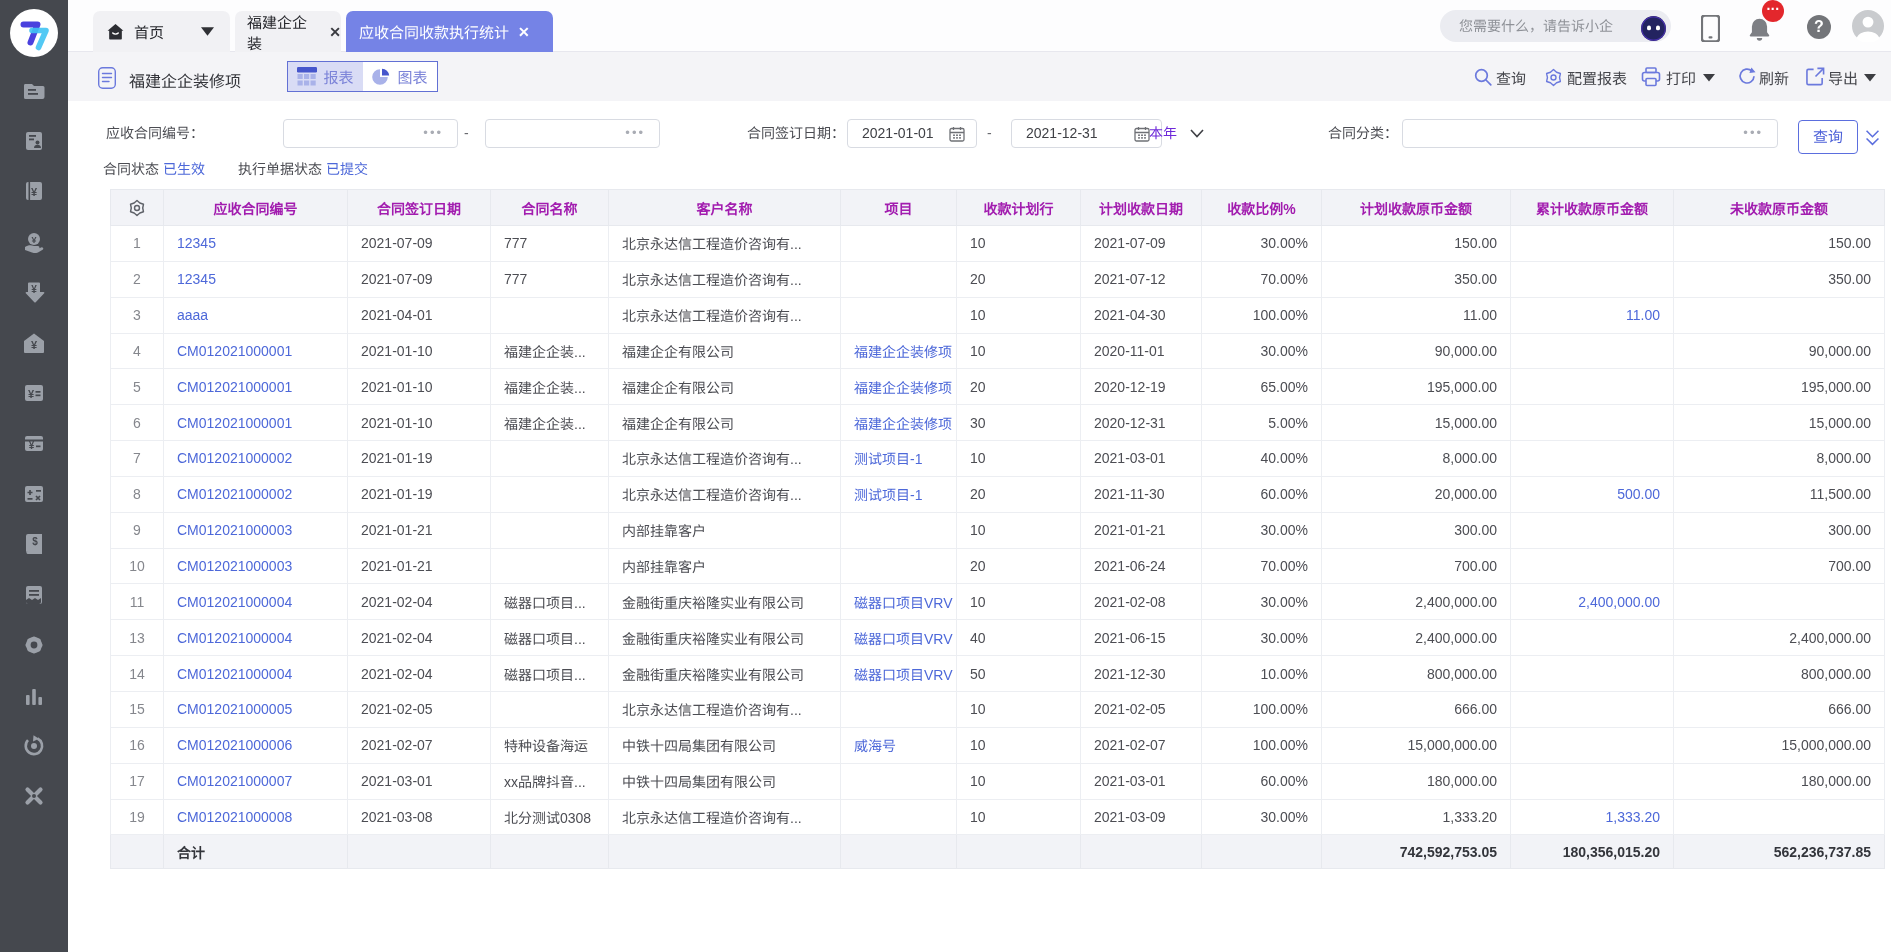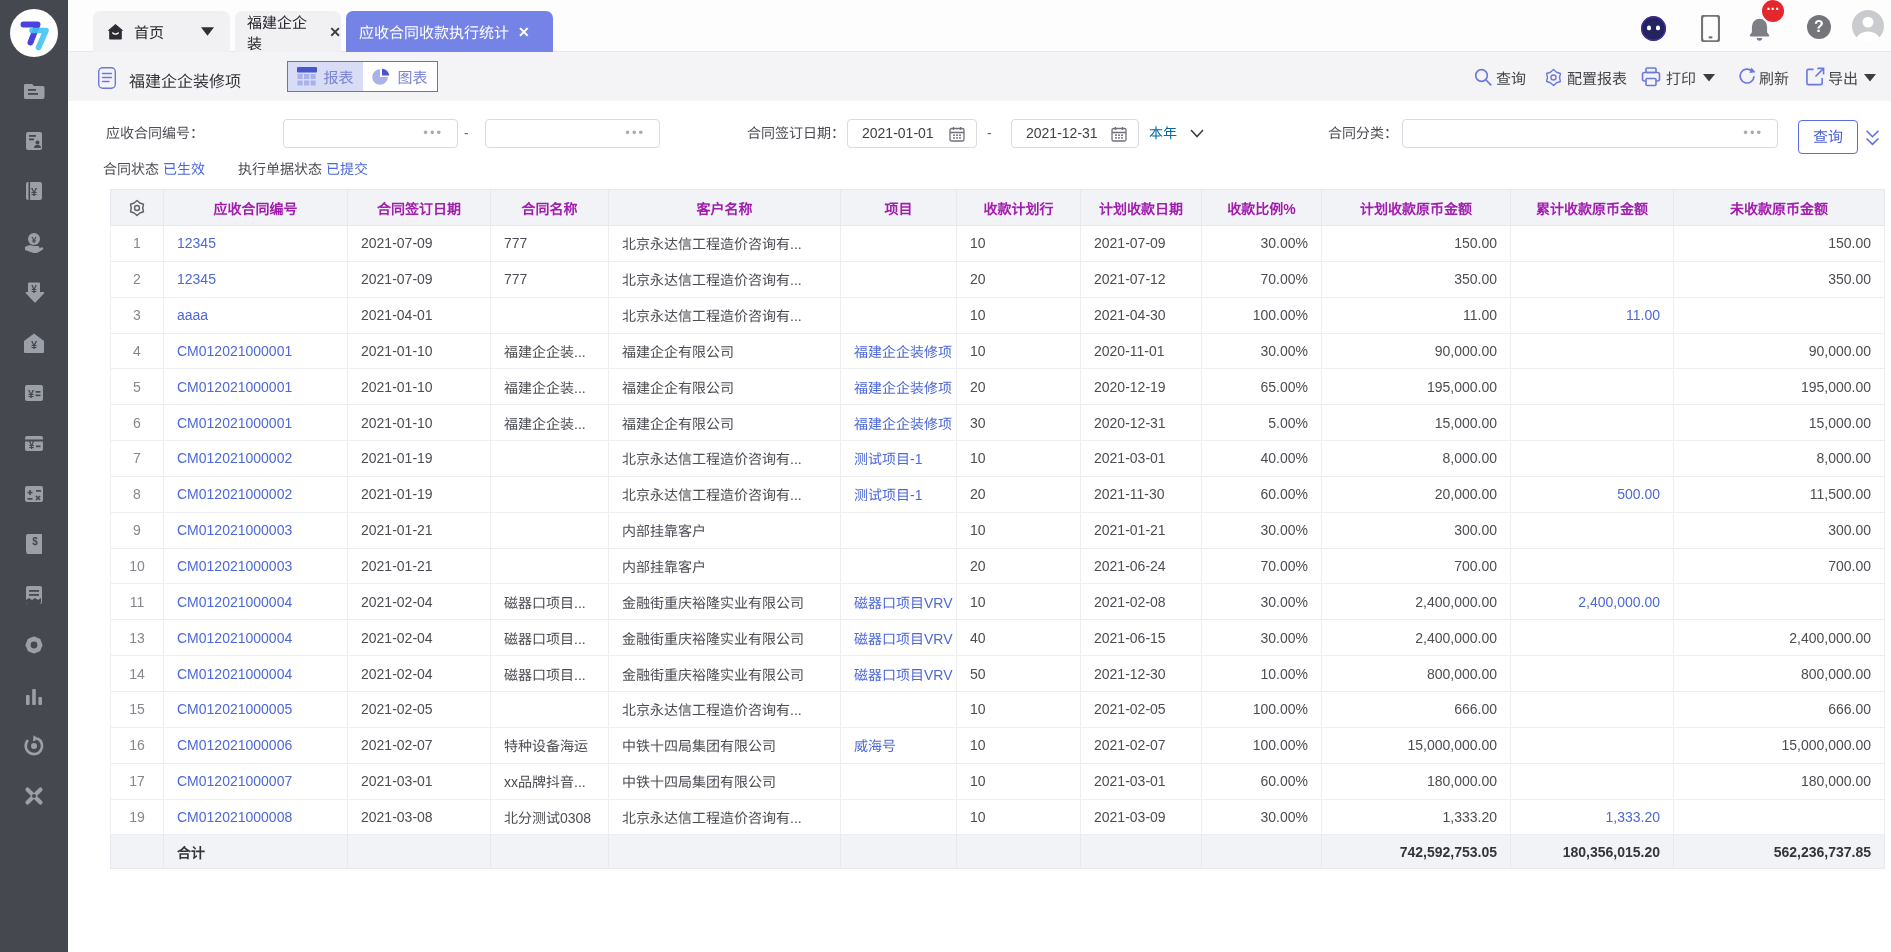--- a/index.html
+++ b/index.html
@@ -50,20 +50,21 @@
       </svg>
     </div>
  <div class="tab" id="tab2">
       <span style="margin-left:12px">福建企企装</span>
       <span style="margin-left:8px;color:#3a3b40;font-weight:700;font-size:14px">✕</span>
     </div>
  <div class="tab" id="tab3">
       <span style="margin-left:13px">应收合同收款执行统计</span>
       <span class="tx">✕</span>
     </div>
+ <div id="searchpill">您需要什么，请告诉小企</div>
 <svg class="abs" style="left:1573px;top:16px" width="25" height="25" viewBox="0 0 29 29">
       <circle cx="14.5" cy="14.5" r="14.5" fill="#17173f"></circle>
       <circle cx="14.5" cy="14.5" r="13" fill="#232360"></circle>
       <rect x="7" y="11" width="4.6" height="5.6" rx="2.2" fill="#fff"></rect>
       <rect x="17.4" y="11" width="4.6" height="5.6" rx="2.2" fill="#fff"></rect>
       <circle cx="14.5" cy="14.5" r="13.6" fill="none" stroke="#5a3bd8" stroke-width="1.4" opacity=".7"></circle>
     </svg>
     <svg class="abs" style="left:1633px;top:15px" width="19" height="27" viewBox="0 0 21 31">
       <rect x="0.5" y="0.5" width="20" height="30" rx="3.5" fill="none" stroke="#737579" stroke-width="3"></rect>
       <rect x="8.2" y="24.5" width="4.6" height="2.4" rx="1.2" fill="#737579"></rect>
@@ -250,38 +251,38 @@
         <rect x="4" y="8.5" width="2" height="1.4"></rect>
         <rect x="7" y="8.5" width="2" height="1.4"></rect>
         <rect x="10" y="8.5" width="2" height="1.4"></rect>
         <rect x="4" y="11.2" width="2" height="1.4"></rect>
         <rect x="7" y="11.2" width="2" height="1.4"></rect>
         <rect x="10" y="11.2" width="2" height="1.4"></rect>
       </g>
     </svg>
   </div>
 <div class="flabel" style="left:987px;top:119px;color:#6a6b70">-</div>
-<div class="finput" style="left:1011px;width:128px">
+<div class="finput" style="left:1011px;width:151px">
     <span class="dtext">2021-12-31</span>
     <svg class="abs" style="right:11px;top:6px" width="16" height="16" viewBox="0 0 16 16">
       <g fill="none" stroke="#6f7176" stroke-width="1.3">
         <rect x="1" y="2.5" width="14" height="12.5" rx="1.5"></rect>
         <path d="M1 6.5h14M4.5 1v3M11.5 1v3"></path>
       </g>
       <g fill="#6f7176">
         <rect x="4" y="8.5" width="2" height="1.4"></rect>
         <rect x="7" y="8.5" width="2" height="1.4"></rect>
         <rect x="10" y="8.5" width="2" height="1.4"></rect>
         <rect x="4" y="11.2" width="2" height="1.4"></rect>
         <rect x="7" y="11.2" width="2" height="1.4"></rect>
         <rect x="10" y="11.2" width="2" height="1.4"></rect>
       </g>
     </svg>
   </div>
-<div class="flabel" style="left:1149px;top:119px;color:#0369a1">本年</div>
+<div class="flabel" style="left:1149px;top:119px;color:#6d28d9">本年</div>
 <svg class="abs" style="left:1190px;top:129px" width="14" height="9" viewBox="0 0 14 9">
     <path d="M1 1l6 6.5L13 1" fill="none" stroke="#3f4045" stroke-width="1.6"></path>
   </svg>
 <div class="flabel" style="left:1257px;top:119px;width:141px;text-align:right">合同分类：</div>
 <div class="finput" style="left:1402px;width:376px">
     <span class="dots">•••</span>
   </div>
 <div class="abs" style="left:1798px;top:120px;width:60px;height:34px;border:1px solid #5b6ede;border-radius:4px;color:#4d61d8;font-size:15px;text-align:center;line-height:32px">查询</div>
 <svg class="abs" style="left:1864px;top:129px" width="17" height="18" viewBox="0 0 20 21">
     <g fill="none" stroke="#5b6ede" stroke-width="1.8">

